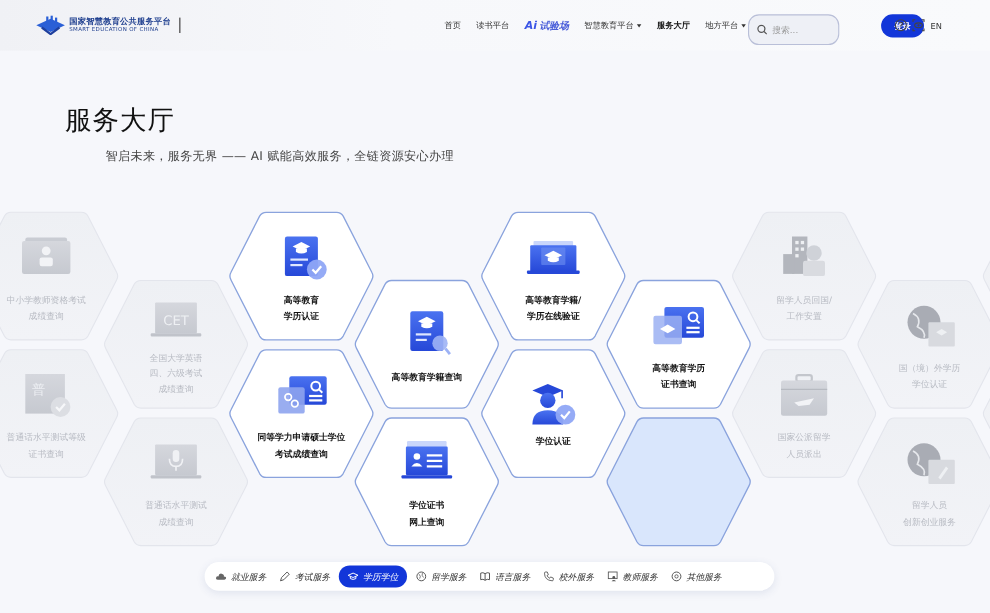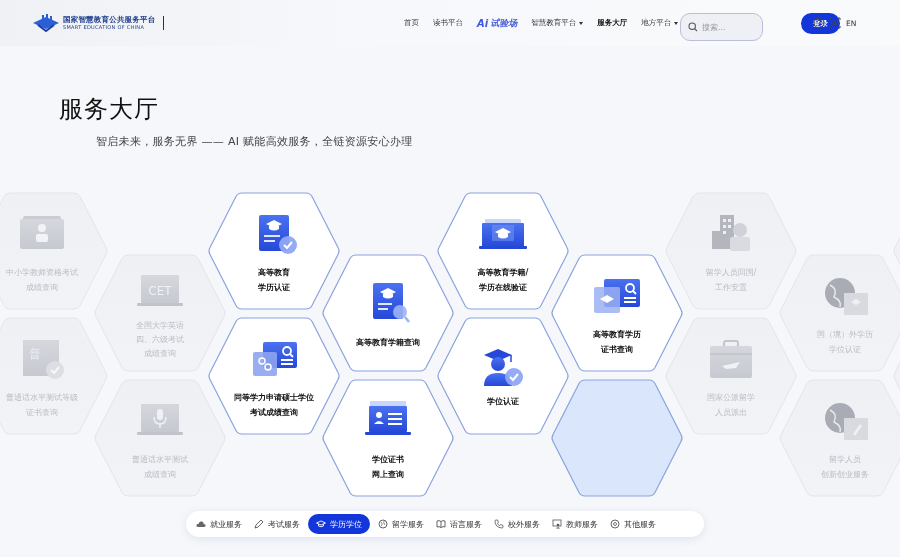--- a/index.html
+++ b/index.html
@@ -61,21 +61,21 @@
   .hex .icon { margin-top: 22px; width: 50px; height: 44px; position: relative; }
   .hex .label { margin-top: 8px; font-size: 8px; line-height: 15px; text-align: center; white-space: pre-line; }
   .hex.active .label { color: #111; font-weight: bold; }
   .hex.inactive .label { color: #b8bbc3; }
   .hex.active { cursor: pointer; }
 
   
   .tabbar {
     position: absolute; left: 186px; top: 511px; width: 518px; height: 26px;
     background: #fff; border-radius: 13px; box-shadow: 0 2px 8px rgba(60,80,140,0.12);
-    display: flex; align-items: center; padding-left: 10px;
+    display: flex; align-items: center; padding-left: 10px; font-style: italic;
   }
   .tab { display: flex; align-items: center; font-size: 8px; color: #333; margin-right: 12px; height: 20px; cursor: pointer; white-space: nowrap; }
   .tab .ti { width: 10px; height: 10px; margin-right: 4px; }
   .tab.active { background: #1236d9; color: #fff; border-radius: 10px; padding: 0 8px; margin-left: -4px; margin-right: 8px; }
 </style>
 </head>
 <body>
 
 <div class="header">
   <div class="logo">

